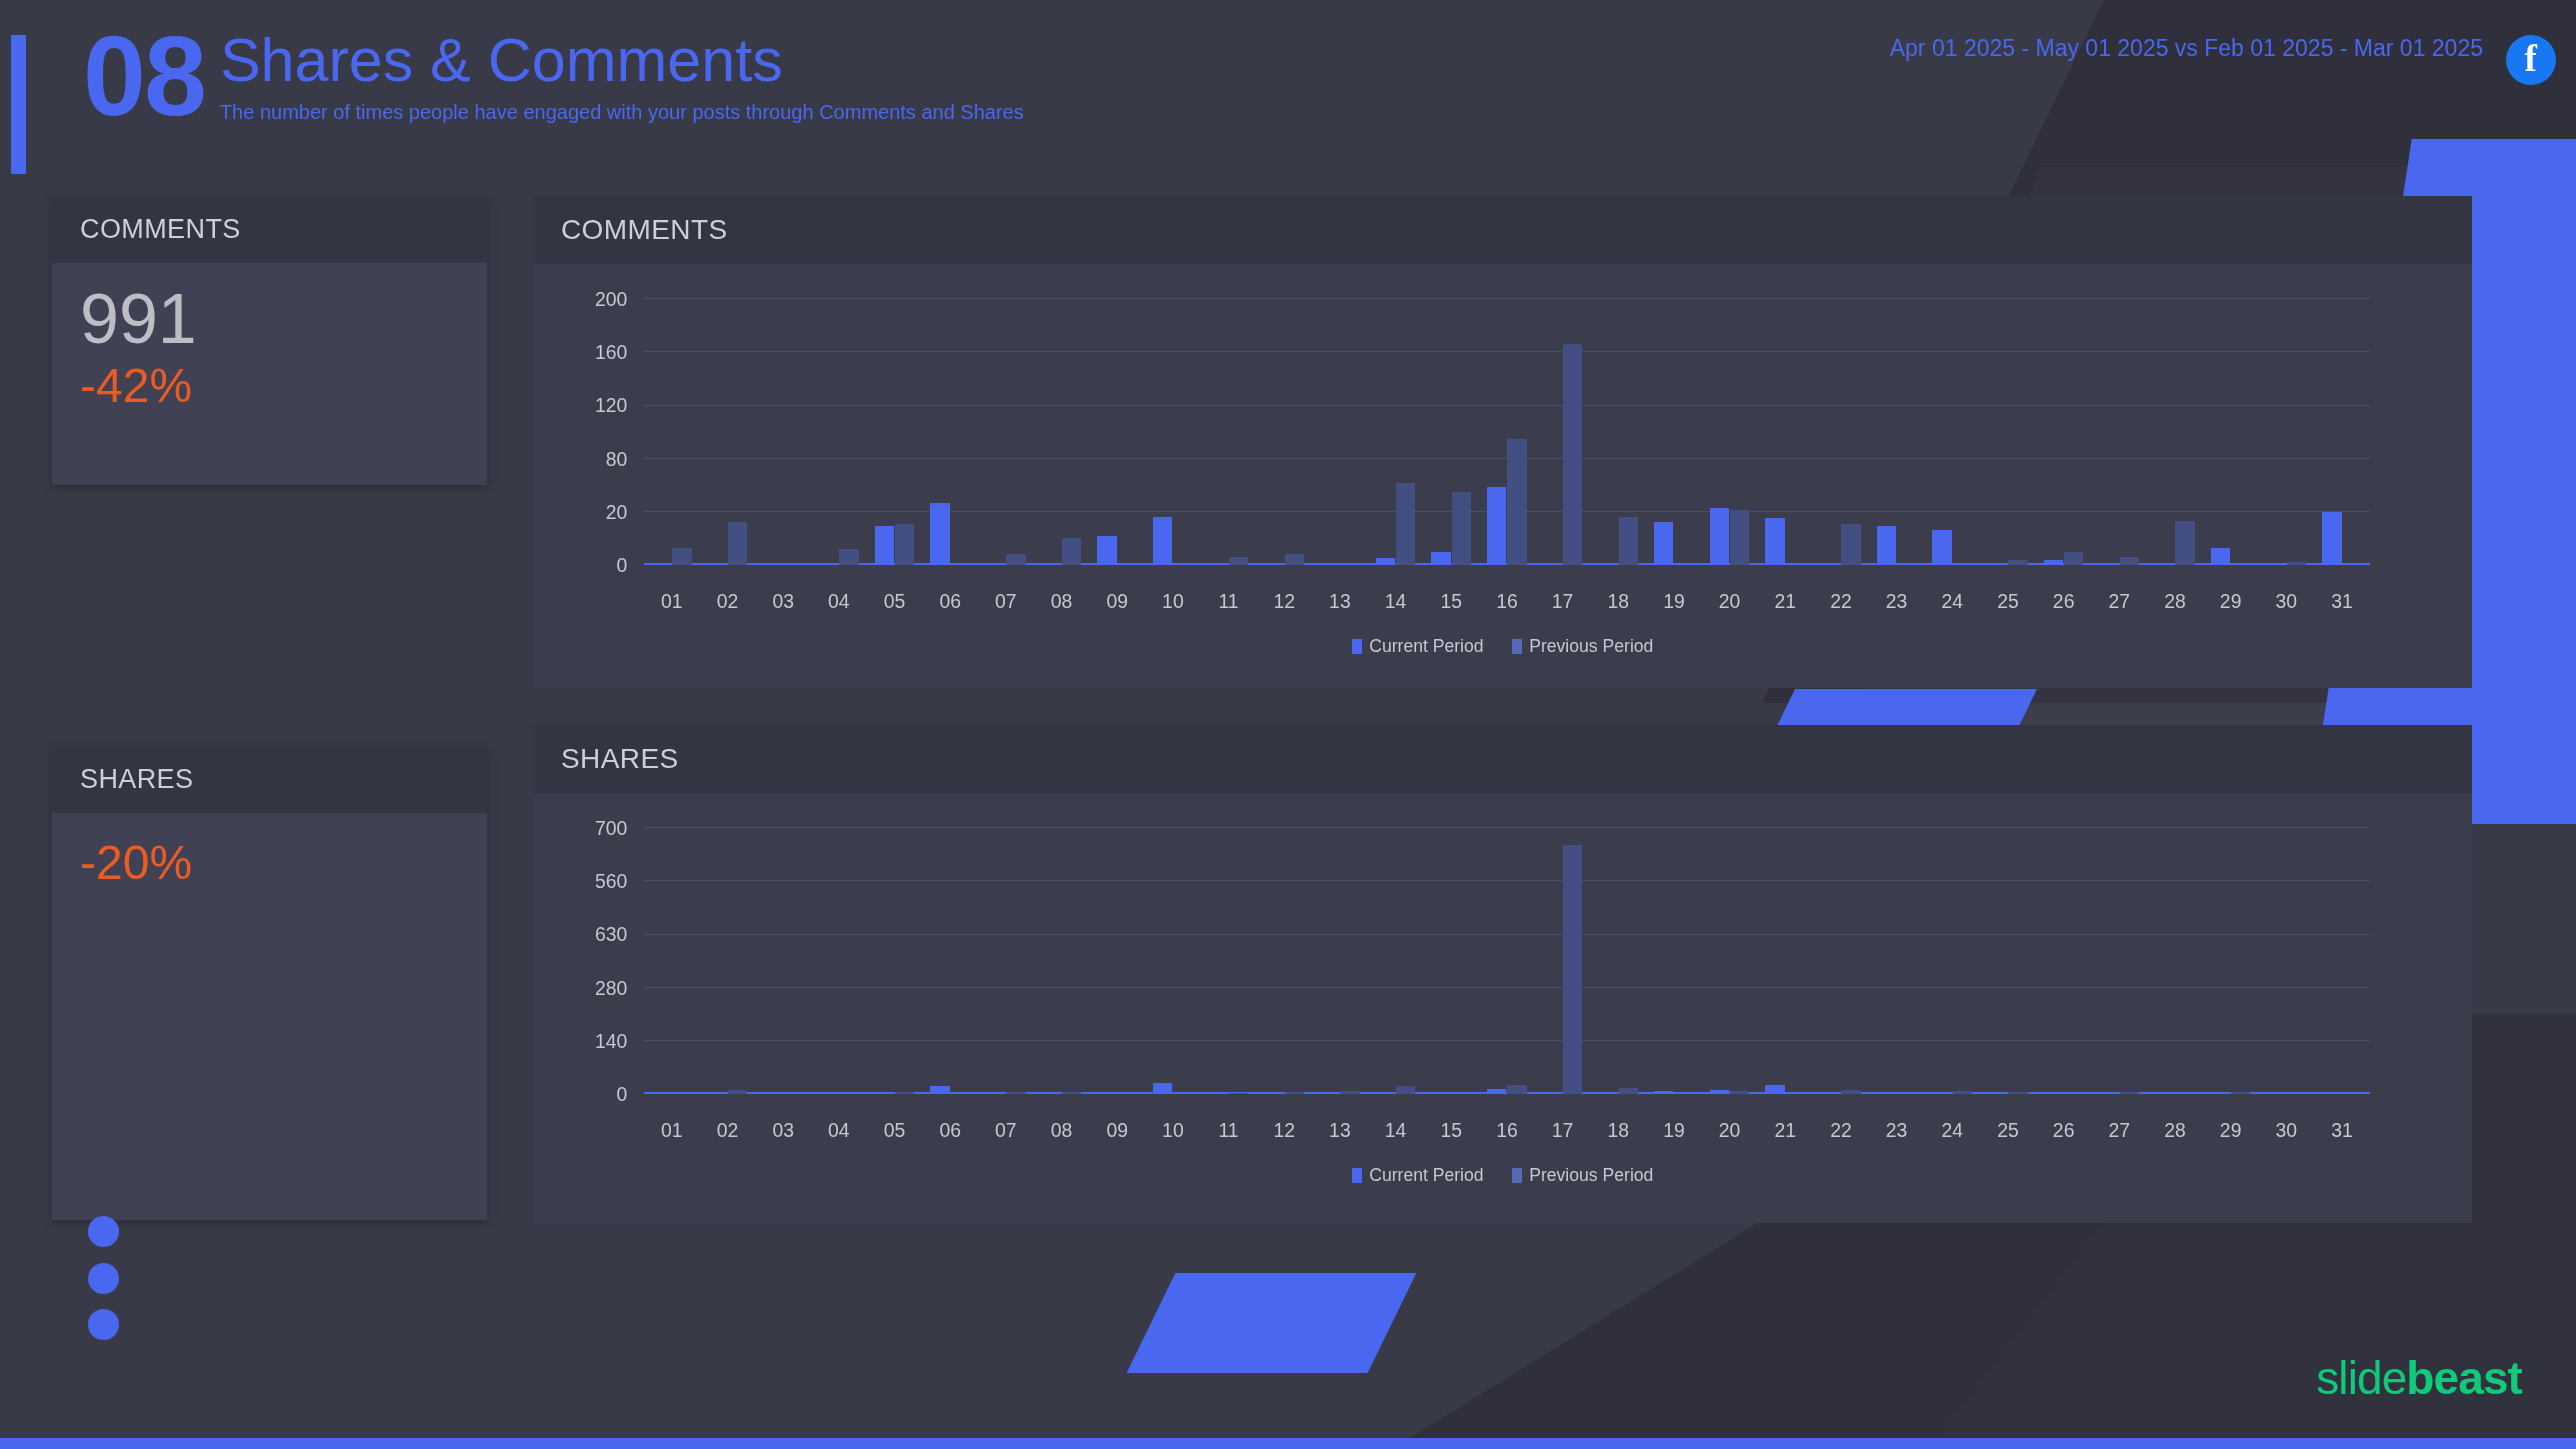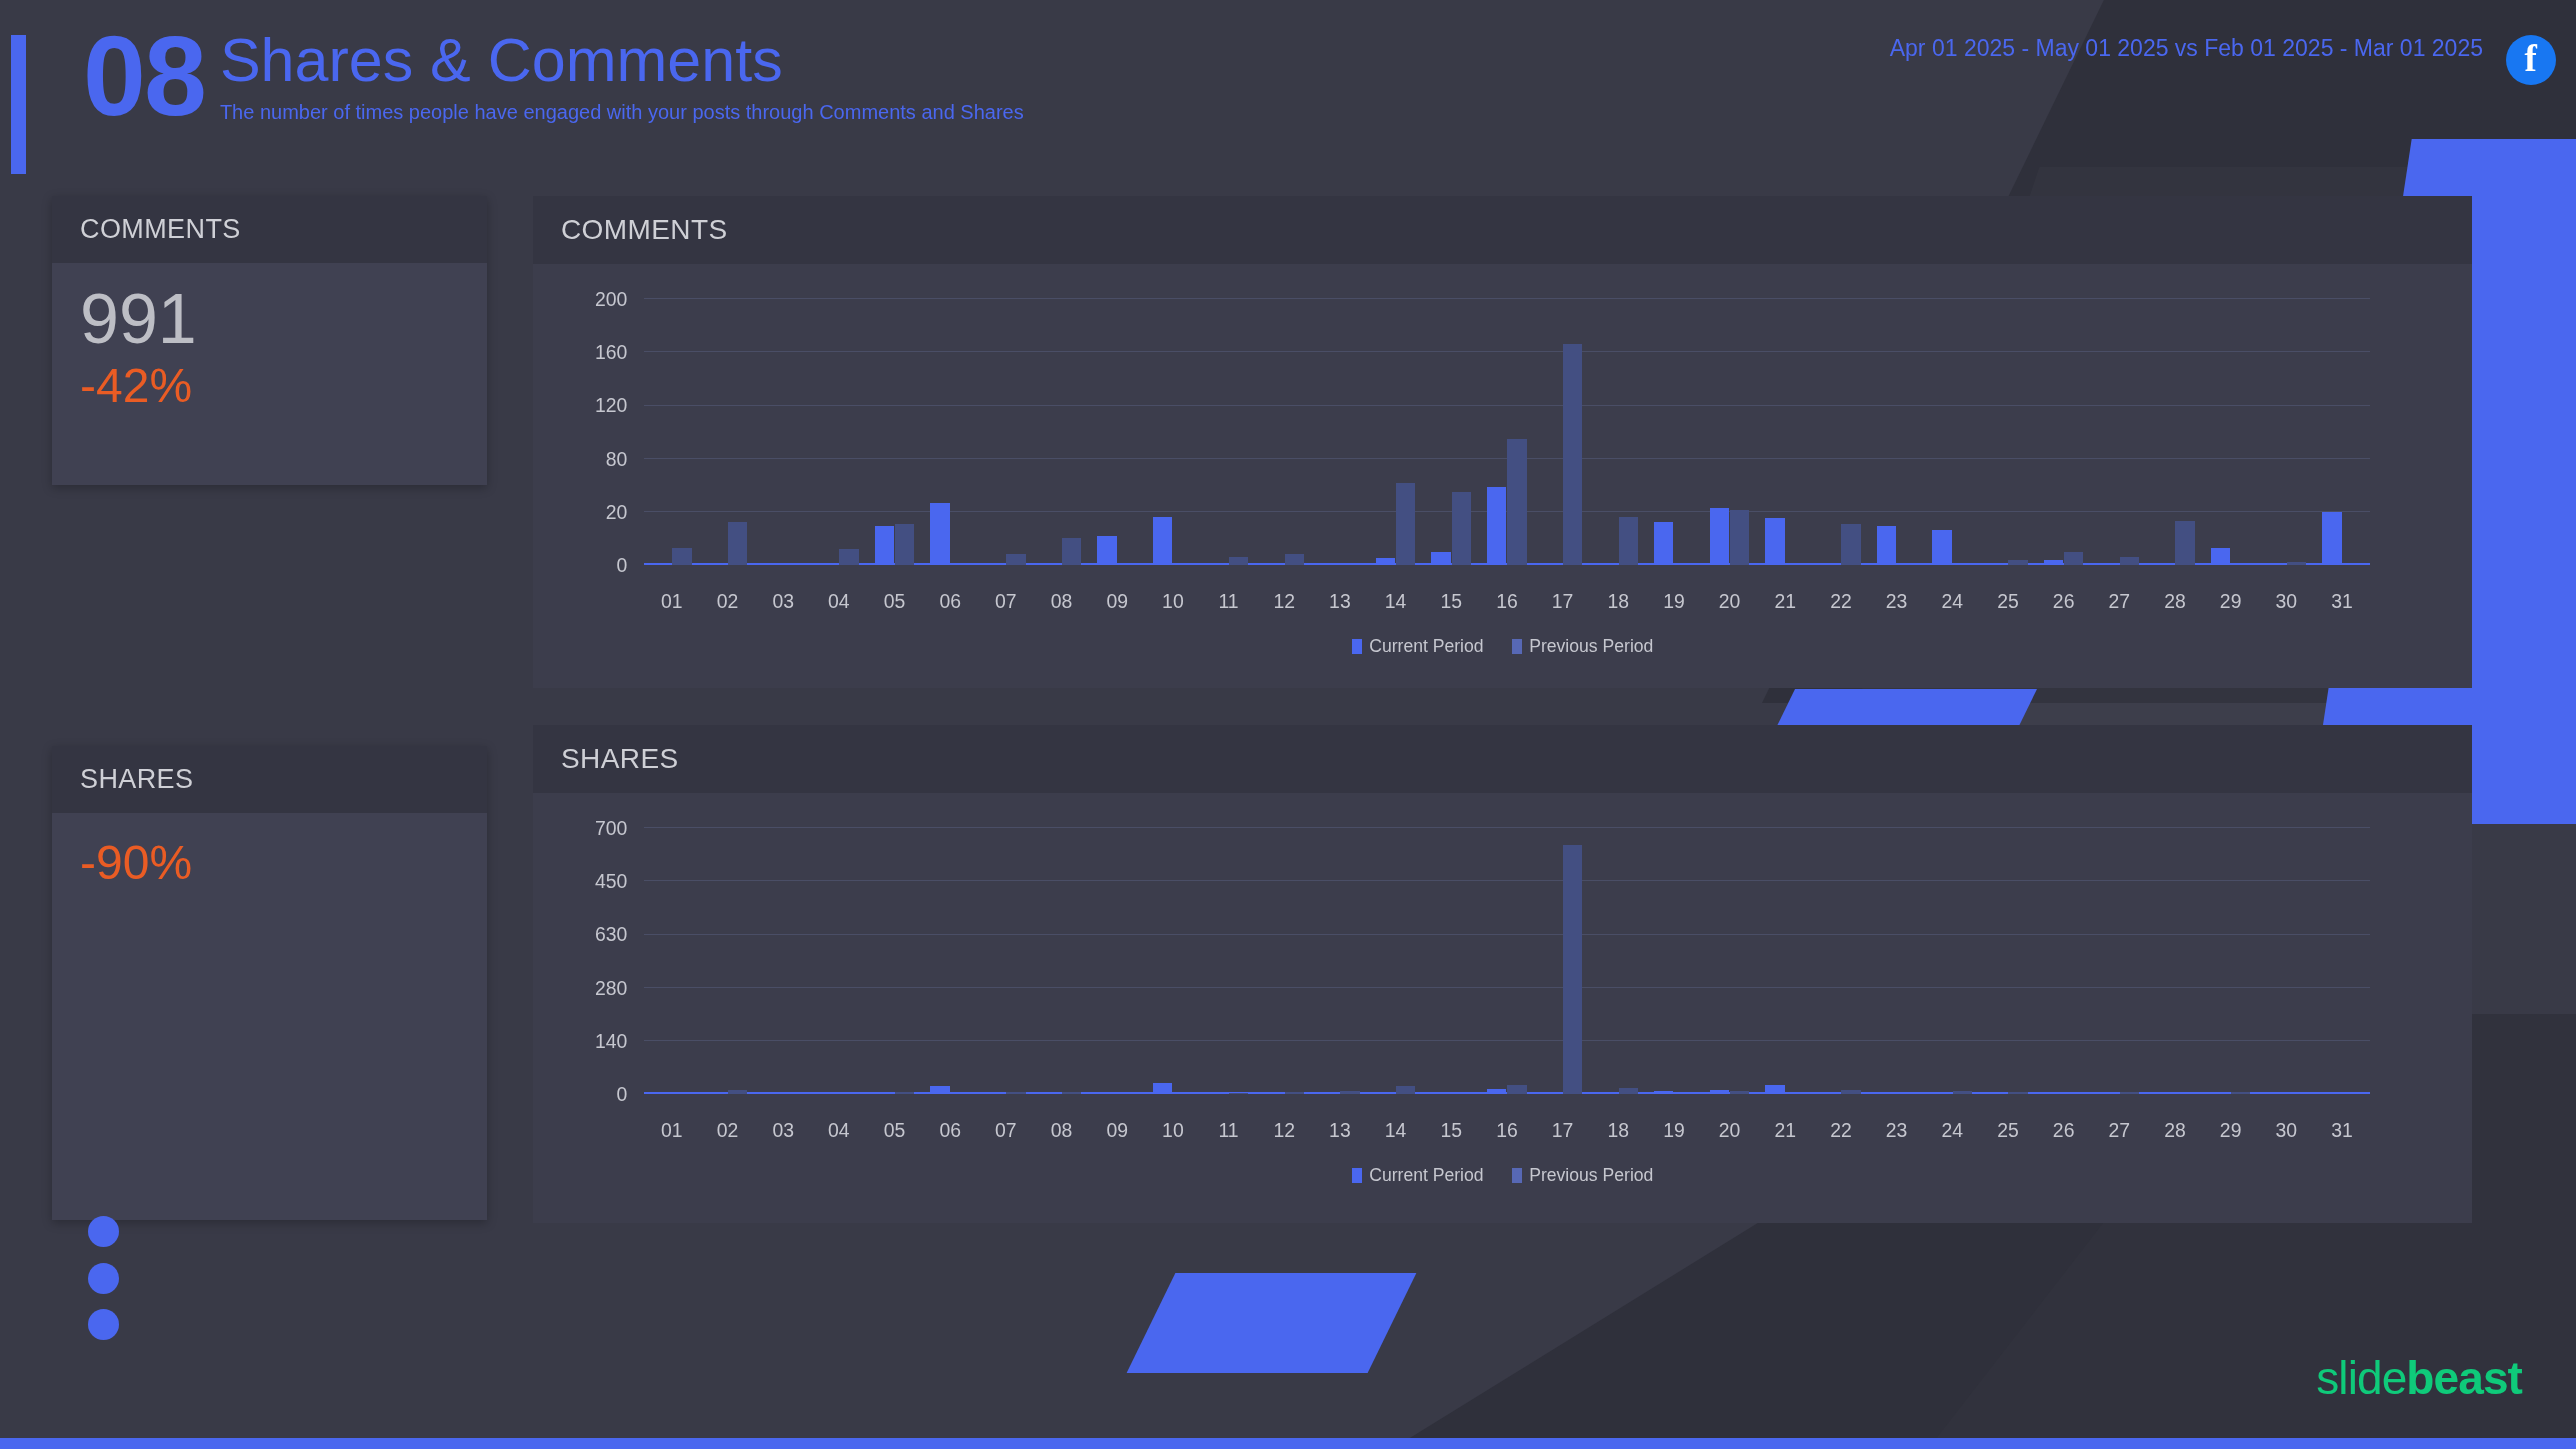--- a/index.html
+++ b/index.html
@@ -198,21 +198,21 @@
     <div class="kpi-head">COMMENTS</div>
     <div class="kpi-body">
       <div class="kpi-value">991</div>
       <div class="kpi-delta">-42%</div>
     </div>
   </div>
 
   <div class="kpi kpi-2">
     <div class="kpi-head">SHARES</div>
     <div class="kpi-body">
-      <div class="kpi-delta">-90%</div>
+      <div class="kpi-delta">-20%</div>
     </div>
   </div>
 
   <div class="panel panel-1">
     <div class="panel-head">COMMENTS</div>
     <div class="plot-wrap">
       <div class="plot plot-1" id="plot-0">
           <div class="ylab" style="bottom: calc(0% + 0px); top: auto; transform: translateY(50%);">0</div>
           <div class="gridline" style="bottom: 20%;"></div>
           <div class="ylab" style="bottom: calc(20% + 0px); top: auto; transform: translateY(50%);">20</div>
@@ -403,21 +403,21 @@
     <div class="plot-wrap">
       <div class="plot plot-2" id="plot-1">
           <div class="ylab" style="bottom: calc(0% + 0px); top: auto; transform: translateY(50%);">0</div>
           <div class="gridline" style="bottom: 20%;"></div>
           <div class="ylab" style="bottom: calc(20% + 0px); top: auto; transform: translateY(50%);">140</div>
           <div class="gridline" style="bottom: 40%;"></div>
           <div class="ylab" style="bottom: calc(40% + 0px); top: auto; transform: translateY(50%);">280</div>
           <div class="gridline" style="bottom: 60%;"></div>
           <div class="ylab" style="bottom: calc(60% + 0px); top: auto; transform: translateY(50%);">630</div>
           <div class="gridline" style="bottom: 80%;"></div>
-          <div class="ylab" style="bottom: calc(80% + 0px); top: auto; transform: translateY(50%);">450</div>
+          <div class="ylab" style="bottom: calc(80% + 0px); top: auto; transform: translateY(50%);">560</div>
           <div class="gridline" style="bottom: 100%;"></div>
           <div class="ylab" style="bottom: calc(100% + 0px); top: auto; transform: translateY(50%);">700</div>
           <div class="axis-base"></div>
           <div class="bars">
             <div class="grp">
               <div class="bar cur" style="height: 0%;"></div>
               <div class="bar prev" style="height: 0%;"></div>
             </div>
             <div class="grp">
               <div class="bar cur" style="height: 0%;"></div>

